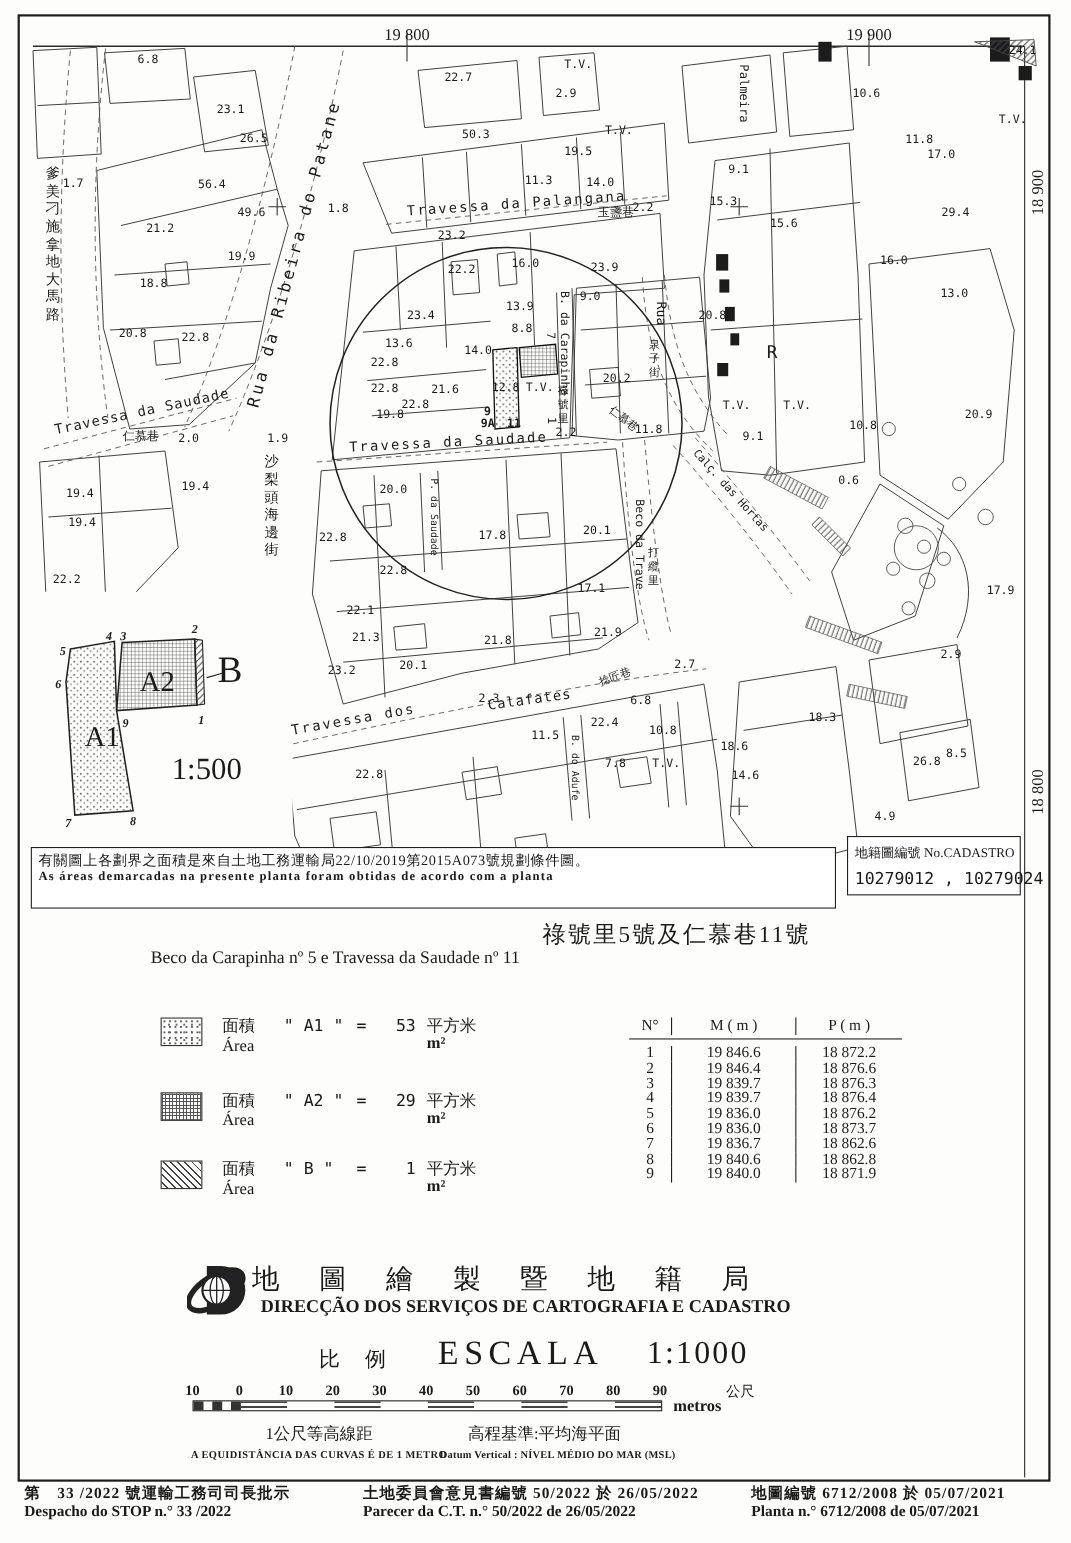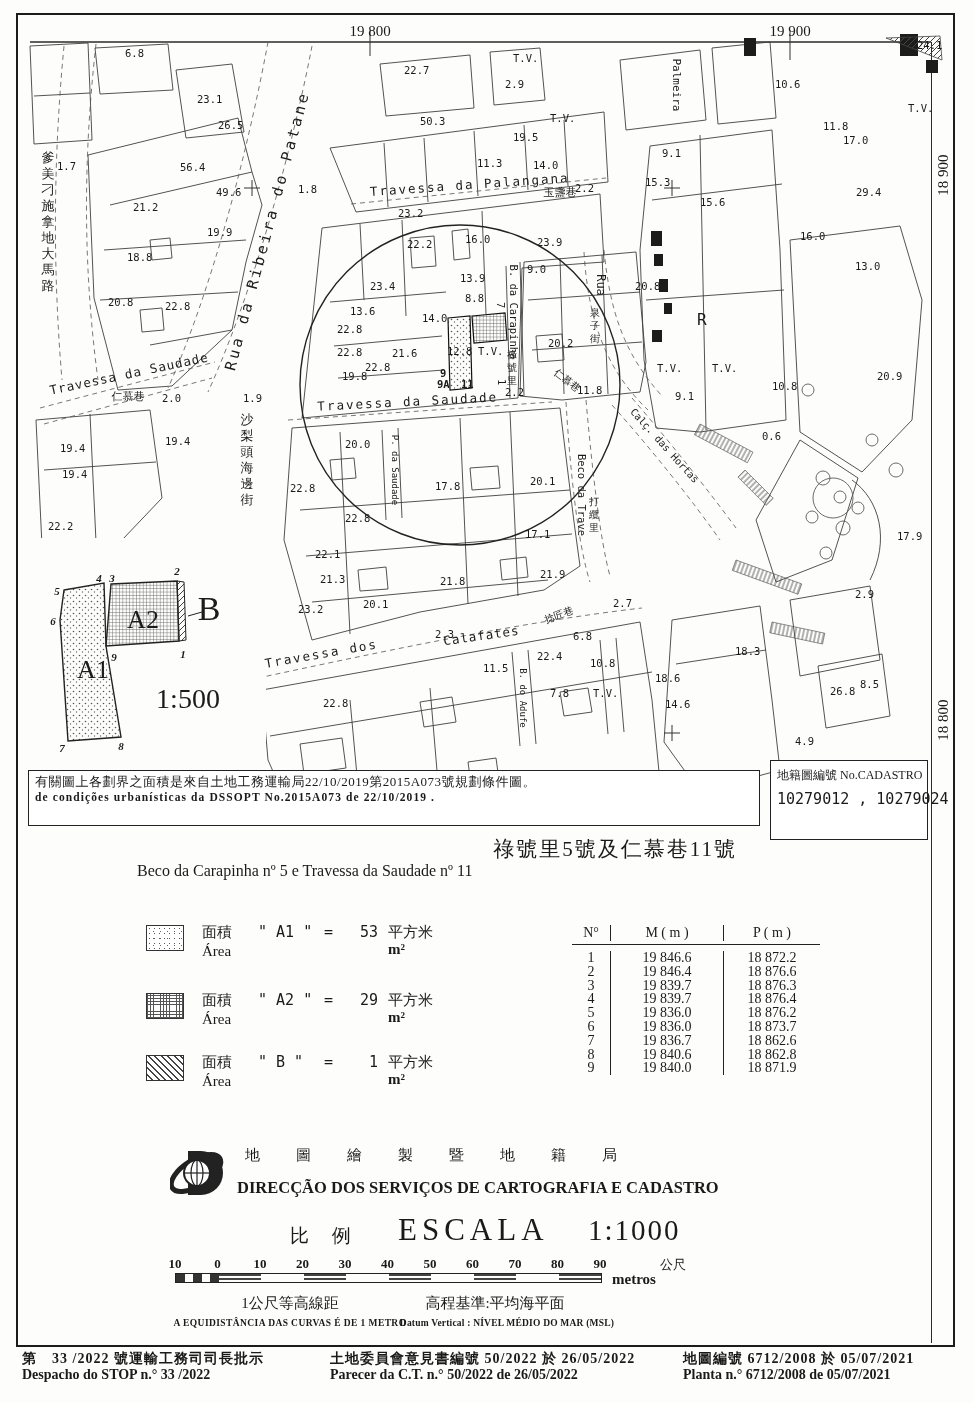--- a/index.html
+++ b/index.html
@@ -8,21 +8,21 @@
   .abs{position:absolute;}
   #sheet-border{left:16px;top:13px;width:935px;height:1330px;border:2.5px solid #1c1c1c;}
   #inner-right-line{left:931px;top:42px;width:0;height:1301px;border-left:1.5px solid #2a2a2a;}
   svg text{fill:#1b1b1b;}
   
   #note-box{left:28px;top:770px;width:732px;height:56px;border:1.5px solid #222;background:#fff;
             padding:3px 6px;box-sizing:border-box;line-height:1.25;}
   #note-box .zh{font-size:13px;letter-spacing:.5px;}
   #note-box .pt{font-size:11.5px;font-weight:600;letter-spacing:1.1px;line-height:1.3;}
   
-  #cadastro-box{left:770px;top:760px;width:158px;height:80px;border:1.5px solid #222;background:#fff;
+  #cadastro-box{left:770px;top:760px;width:158px;height:54px;border:1.5px solid #222;background:#fff;
                 box-sizing:border-box;padding:6px 6px;text-align:center;}
   #cadastro-box .l1{font-size:12px;white-space:nowrap;}
   #cadastro-box .l2{font-size:15px;margin-top:6px;font-family:"DejaVu Sans Mono",monospace;white-space:nowrap;}
   
   #title-zh{left:237px;top:835px;width:500px;text-align:right;font-size:21px;letter-spacing:2px;}
   #title-pt{left:137px;top:862px;width:700px;font-size:16px;}
   
   .legend-row{left:146px;width:300px;height:48px;}
   .swatch{position:absolute;left:0;top:2px;width:36px;height:24px;border:1.2px solid #333;background:#fff;}
   .sw-stipple{background-image:radial-gradient(#555 .8px,transparent .9px),radial-gradient(#666 .7px,transparent .8px);
@@ -42,21 +42,21 @@
   #coord-table{left:572px;top:925px;width:248px;font-size:14px;}
   #coord-table .hdr{display:flex;border-bottom:1.3px solid #222;padding-bottom:3px;}
   #coord-table .hdr div{text-align:center;}
   #coord-table .c1{width:38px;}
   #coord-table .c2{width:112px;border-left:1px solid #222;}
   #coord-table .c3{width:96px;border-left:1px solid #222;}
   #coord-table .row{display:flex;line-height:13.8px;}
   #coord-table .row div{text-align:center;}
   #coord-table .rows{padding-top:6px;}
   
-  #agency-zh{left:245px;top:1146px;font-size:15px;letter-spacing:36px;white-space:nowrap;text-align:right;}
+  #agency-zh{left:229px;top:1146px;font-size:25px;letter-spacing:36px;white-space:nowrap;text-align:right;}
   #agency-pt{left:237px;top:1178px;width:430px;text-align:right;font-size:16.5px;font-weight:bold;white-space:nowrap;}
   
   #scale-zh{left:290px;top:1223px;font-size:19px;letter-spacing:9px;}
   #scale-word{left:398px;top:1212px;font-size:31px;letter-spacing:5px;}
   #scale-ratio{left:588px;top:1214px;font-size:29px;letter-spacing:2px;}
   
   #scalebar{left:175px;top:1256px;width:440px;height:30px;}
   #scalebar .lbl{position:absolute;top:0;font-size:13px;font-weight:bold;transform:translateX(-50%);}
   #scalebar .bar{position:absolute;left:0;top:17px;width:425px;height:8px;border:1px solid #222;box-sizing:content-box;}
   #scalebar .cell{position:absolute;top:0;height:8px;}
@@ -420,21 +420,21 @@
   <g id="grid-labels">
       <text x="370" y="36" font-size="15" font-family="&quot;Liberation Serif&quot;,serif" text-anchor="middle">19 800</text>
       <text x="790" y="36" font-size="15" font-family="&quot;Liberation Serif&quot;,serif" text-anchor="middle">19 900</text>
       <text x="948" y="175" font-size="15" font-family="&quot;Liberation Serif&quot;,serif" text-anchor="middle" transform="rotate(-90 948 175)">18 900</text>
       <text x="948" y="720" font-size="15" font-family="&quot;Liberation Serif&quot;,serif" text-anchor="middle" transform="rotate(-90 948 720)">18 800</text>
     </g>
 </svg>
 
 <div class="abs" id="note-box">
   <div class="zh">有關圖上各劃界之面積是來自土地工務運輸局22/10/2019第2015A073號規劃條件圖。</div>
-  <div class="pt">de condições urbanísticas da DSSOPT No.2015A073 de 22/10/2019 .</div>
+  <div class="pt">As áreas demarcadas na presente planta foram obtidas de acordo com a planta</div>
 </div>
 
 <div class="abs" id="cadastro-box">
   <div class="l1">地籍圖編號 No.CADASTRO</div>
   <div class="l2">10279012 , 10279024</div>
 </div>
 
 <div class="abs" id="title-zh">祿號里5號及仁慕巷11號</div>
 <div class="abs" id="title-pt">Beco da Carapinha nº 5 e Travessa da Saudade nº 11</div>
 

